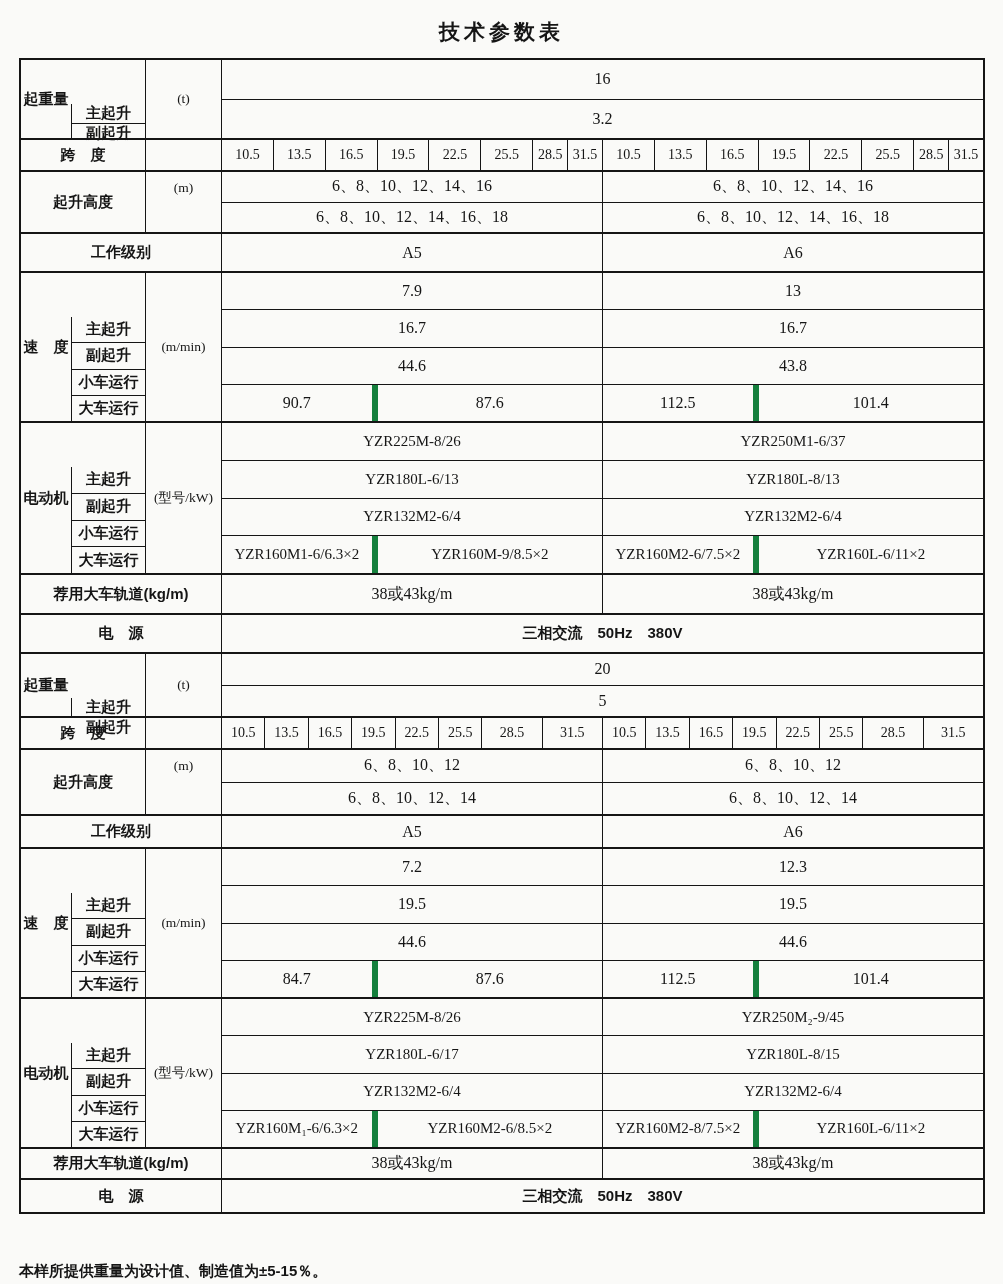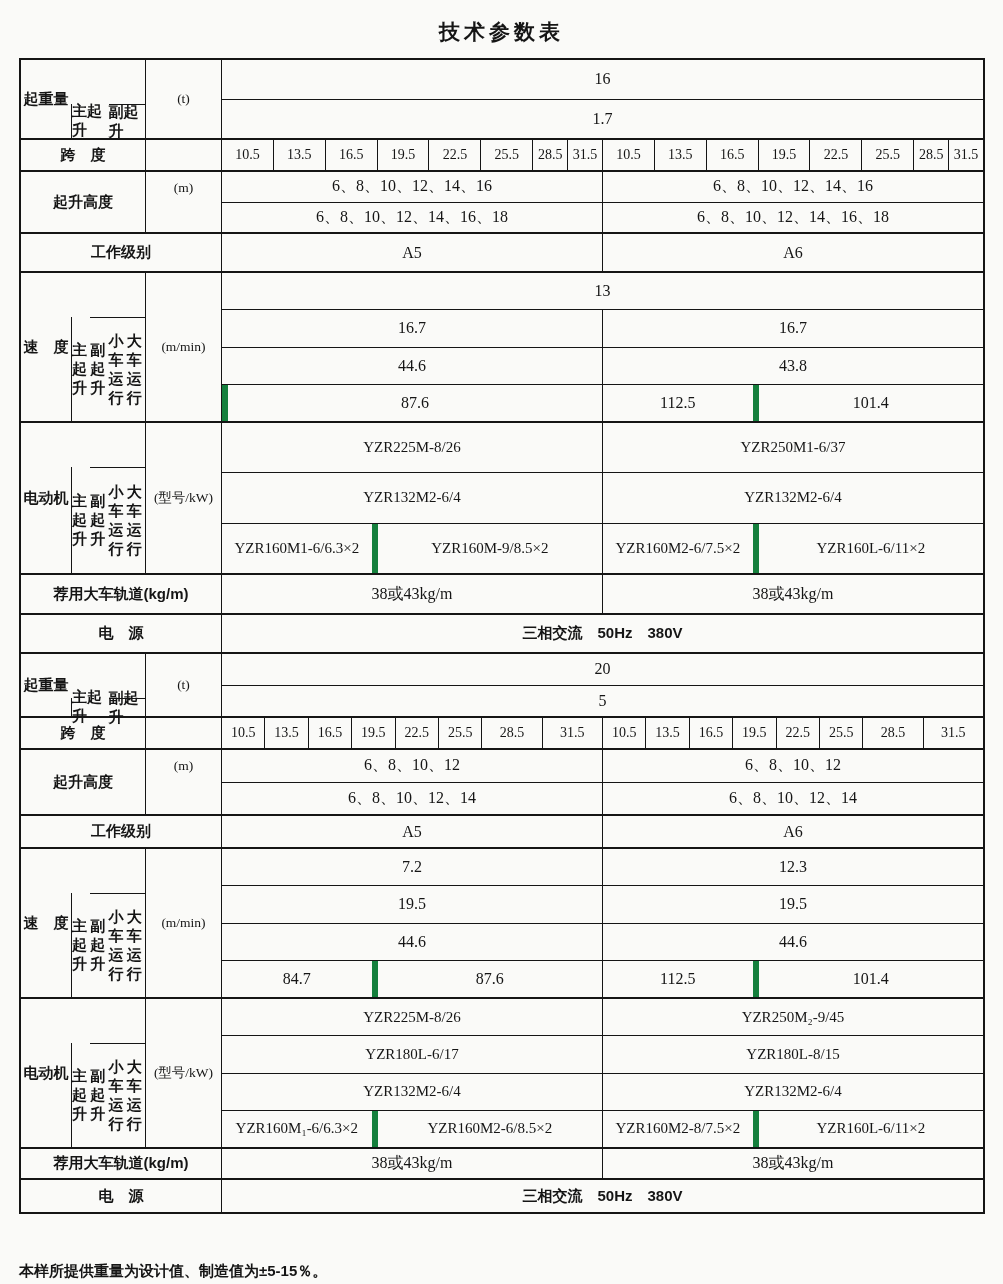--- a/index.html
+++ b/index.html
@@ -7,21 +7,21 @@
   body { background:#f6f6f4; font-family:"Liberation Serif","DejaVu Serif",serif; color:#151515; }
   .page { position:relative; width:1003px; height:1284px; background:#fafaf8; overflow:hidden; }
   .title { position:absolute; top:18px; left:0; right:0; text-align:center;
            font-family:"Liberation Sans","DejaVu Sans",sans-serif; font-weight:700;
            font-size:21px; letter-spacing:4px; }
   .tbl { position:absolute; left:19px; top:58px; width:966px; border:2px solid #151515;
          display:flex; flex-direction:column; background:#fafaf8; }
   .sec { display:flex; width:100%; }
   .sec:not(:first-child) { border-top:2px solid #151515; }
   .cA   { width:50px;  display:flex; align-items:center; justify-content:center; text-align:left; }
-  .cB   { width:74px;  display:flex; flex-direction:row;margin-top:44px; }
+  .cB   { width:74px;  display:flex; flex-direction:column;margin-top:44px; }
   .cC   { width:76px;  display:flex; align-items:center; justify-content:center; }
   .cAB  { width:124px; display:flex; align-items:center; justify-content:center; }
   .cABC { width:200px; display:flex; align-items:center; justify-content:center; }
   .dataCol { flex:1; display:flex; }
   .dataCol.stack { flex-direction:column; }
   .bl { border-left:1px solid #151515; }
   .row { flex:1; display:flex; }
   .row + .row { border-top:1px solid #151515; }
   .cell { flex:1; display:flex; align-items:center; justify-content:center; }
   .half { flex:1; display:flex; align-items:center; justify-content:center; }
@@ -65,21 +65,21 @@
         <div class="row">
             <div class="cell lbl">副起升</div>
           </div>
       </div>
       <div class="cC bl unit">(t)</div>
       <div class="dataCol stack bl">
         <div class="row">
             <div class="cell val">16</div>
           </div>
         <div class="row">
-            <div class="cell val">1.7</div>
+            <div class="cell val">3.2</div>
           </div>
       </div>
     </div>
 
     <div class="sec h-span1">
       <div class="cAB lbl">跨　度</div>
       <div class="cC bl"></div>
       <div class="dataCol bl">
         <div class="half split">
           <div class="sc f15 sp">10.5</div>
@@ -139,32 +139,34 @@
         <div class="row">
             <div class="cell lbl">小车运行</div>
           </div>
         <div class="row">
             <div class="cell lbl">大车运行</div>
           </div>
       </div>
       <div class="cC bl unit">(m/min)</div>
       <div class="dataCol stack bl">
         <div class="row">
+          <div class="half val">7.9</div>
           <div class="half val">13</div>
         </div>
         <div class="row">
           <div class="half val">16.7</div>
           <div class="half val">16.7</div>
         </div>
         <div class="row">
           <div class="half val">44.6</div>
           <div class="half val">43.8</div>
         </div>
         <div class="row">
           <div class="half split">
+            <div class="sub40 val">90.7</div>
             <div class="sub60 val">87.6</div>
           </div>
           <div class="half split">
             <div class="sub40 val">112.5</div>
             <div class="sub60 val">101.4</div>
           </div>
         </div>
       </div>
     </div>
 
@@ -182,20 +184,24 @@
           </div>
         <div class="row">
             <div class="cell lbl">大车运行</div>
           </div>
       </div>
       <div class="cC bl unit">(型号/kW)</div>
       <div class="dataCol stack bl">
         <div class="row">
           <div class="half mval">YZR225M-8/26</div>
           <div class="half mval">YZR250M1-6/37</div>
+        </div>
+        <div class="row">
+          <div class="half mval">YZR180L-6/13</div>
+          <div class="half mval">YZR180L-8/13</div>
         </div>
         <div class="row">
           <div class="half mval">YZR132M2-6/4</div>
           <div class="half mval">YZR132M2-6/4</div>
         </div>
         <div class="row">
           <div class="half split">
             <div class="sub40 mval">YZR160M1-6/6.3×2</div>
             <div class="sub60 mval">YZR160M-9/8.5×2</div>
           </div>

